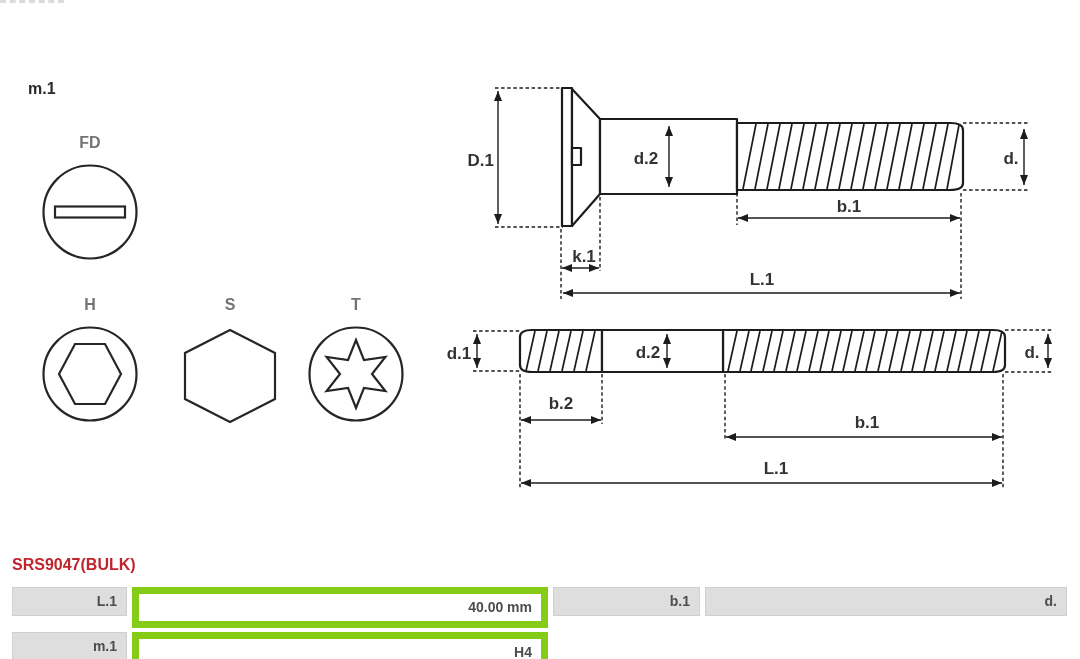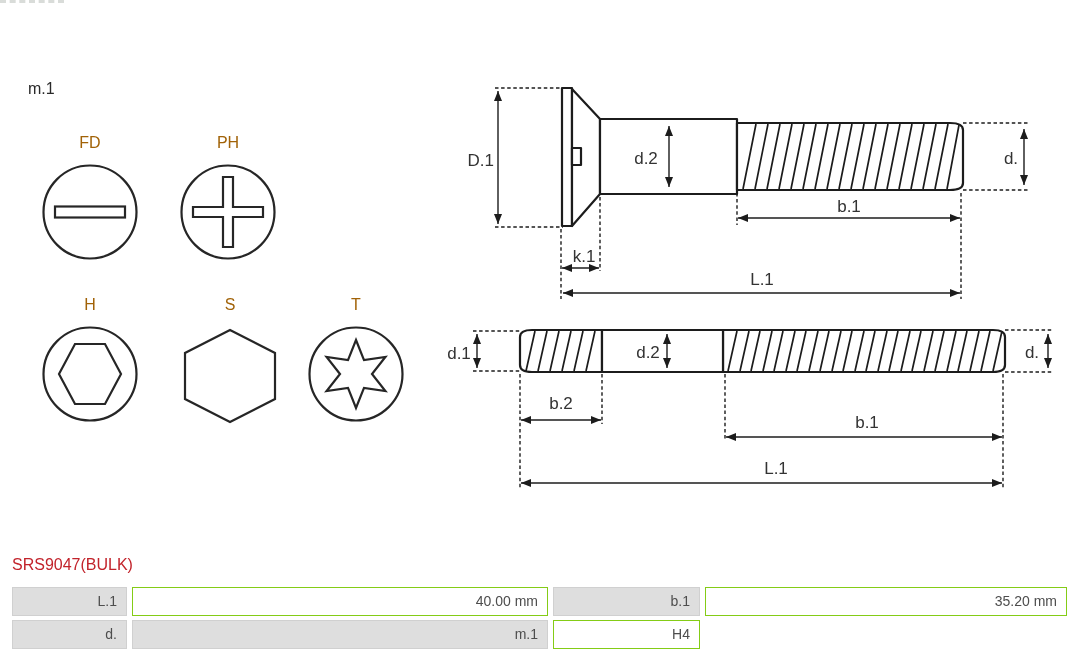--- a/index.html
+++ b/index.html
@@ -1,25 +1,26 @@
 <!DOCTYPE html>
 <html><head>
 <meta charset="utf-8">
 <style>
   html,body{margin:0;padding:0;background:#fff;}
   .canvas{
     position:relative;width:1080px;height:659px;background:#fff;overflow:hidden;
     font-family:"Liberation Sans",sans-serif;
+    font-weight:bold;
   }
   .abs{position:absolute;}
   .top-artifact{position:absolute;left:0;top:0;width:64px;height:0;border-top:3px dashed #d9dcd9;}
   .m1-label{position:absolute;left:28px;top:80px;font-size:16px;color:#2a2a2a;}
   
   .head-item{position:absolute;width:110px;text-align:center;}
-  .head-code{height:20px;line-height:18px;font-size:16px;color:#a16207;text-align:center;}
+  .head-code{height:20px;line-height:18px;font-size:16px;color:#737373;text-align:center;}
   .head-item svg{display:block;}
   .ol{fill:#fff;stroke:#262626;stroke-width:2.2;}
   .thin{fill:none;stroke:#262626;stroke-width:1.3;}
   
   .body-line{fill:#fff;stroke:#1c1c1c;stroke-width:2.2;stroke-linejoin:round;}
   .hatch{fill:none;stroke:#1c1c1c;stroke-width:1.7;}
   .dim{fill:none;stroke:#1c1c1c;stroke-width:1.4;}
   .ext{fill:none;stroke:#1c1c1c;stroke-width:1.4;stroke-dasharray:3.5 2.6;}
   .dim-label{fill:#333;font-size:17px;font-family:"Liberation Sans",sans-serif;}
   
@@ -27,46 +28,39 @@
   .spec-table{
     position:absolute;left:12px;top:587px;
     display:grid;grid-template-columns:115px 416px 147px 362px;
     column-gap:5px;row-gap:4px;
   }
   .cell{
     height:27px;line-height:27px;font-size:14px;color:#4d4d4d;
     text-align:right;padding-right:9px;box-sizing:content-box;
   }
   .cell.lbl{background:#dedede;border:1px solid #d0d0d0;}
-  .cell.val{background:#fff;border:1px solid #84cc16;}
+  .cell.val{background:#fff;border:7px solid #84cc16;}
 </style>
 </head>
 <body>
 
 <div class="canvas">
 
   <div class="top-artifact"></div>
 
   <div class="m1-label">m.1</div>
 
   <div class="head-item" style="left:35px;top:134px">
     <div class="head-code">FD</div>
     <svg width="110" height="112" viewBox="0 0 110 112">
       <circle class="ol" cx="55" cy="58" r="46.5"></circle>
       <rect class="ol" x="20" y="52.5" width="70" height="11"></rect>
     </svg>
   </div>
 
-  <div class="head-item" style="left:173px;top:134px">
-    <div class="head-code">PH</div>
-    <svg width="110" height="112" viewBox="0 0 110 112">
-      <circle class="ol" cx="55" cy="58" r="46.5"></circle>
-      <path class="ol" d="M50,23 L60,23 L60,53 L90,53 L90,63 L60,63 L60,93 L50,93 L50,63 L20,63 L20,53 L50,53 Z"></path>
-    </svg>
-  </div>
 
 
   <div class="head-item" style="left:35px;top:296px">
     <div class="head-code">H</div>
     <svg width="110" height="112" viewBox="0 0 110 112">
       <circle class="ol" cx="55" cy="58" r="46.5"></circle>
       <path class="ol" d="M24,58 L40,28 L70,28 L86,58 L70,88 L40,88 Z"></path>
     </svg>
   </div>
 
@@ -152,19 +146,18 @@
     <text class="dim-label" x="867" y="428" text-anchor="middle">b.1</text>
     <text class="dim-label" x="776" y="474" text-anchor="middle">L.1</text>
   </svg>
 
   <div class="part-number">SRS9047(BULK)</div>
 
   <div class="spec-table">
     <div class="cell lbl">L.1</div>
     <div class="cell val">40.00 mm</div>
     <div class="cell lbl">b.1</div>
-    <div class="cell val">35.20 mm</div>
     <div class="cell lbl">d.</div>
     <div class="cell lbl">m.1</div>
     <div class="cell val">H4</div>
   </div>
 
 </div>
 
 </body></html>

